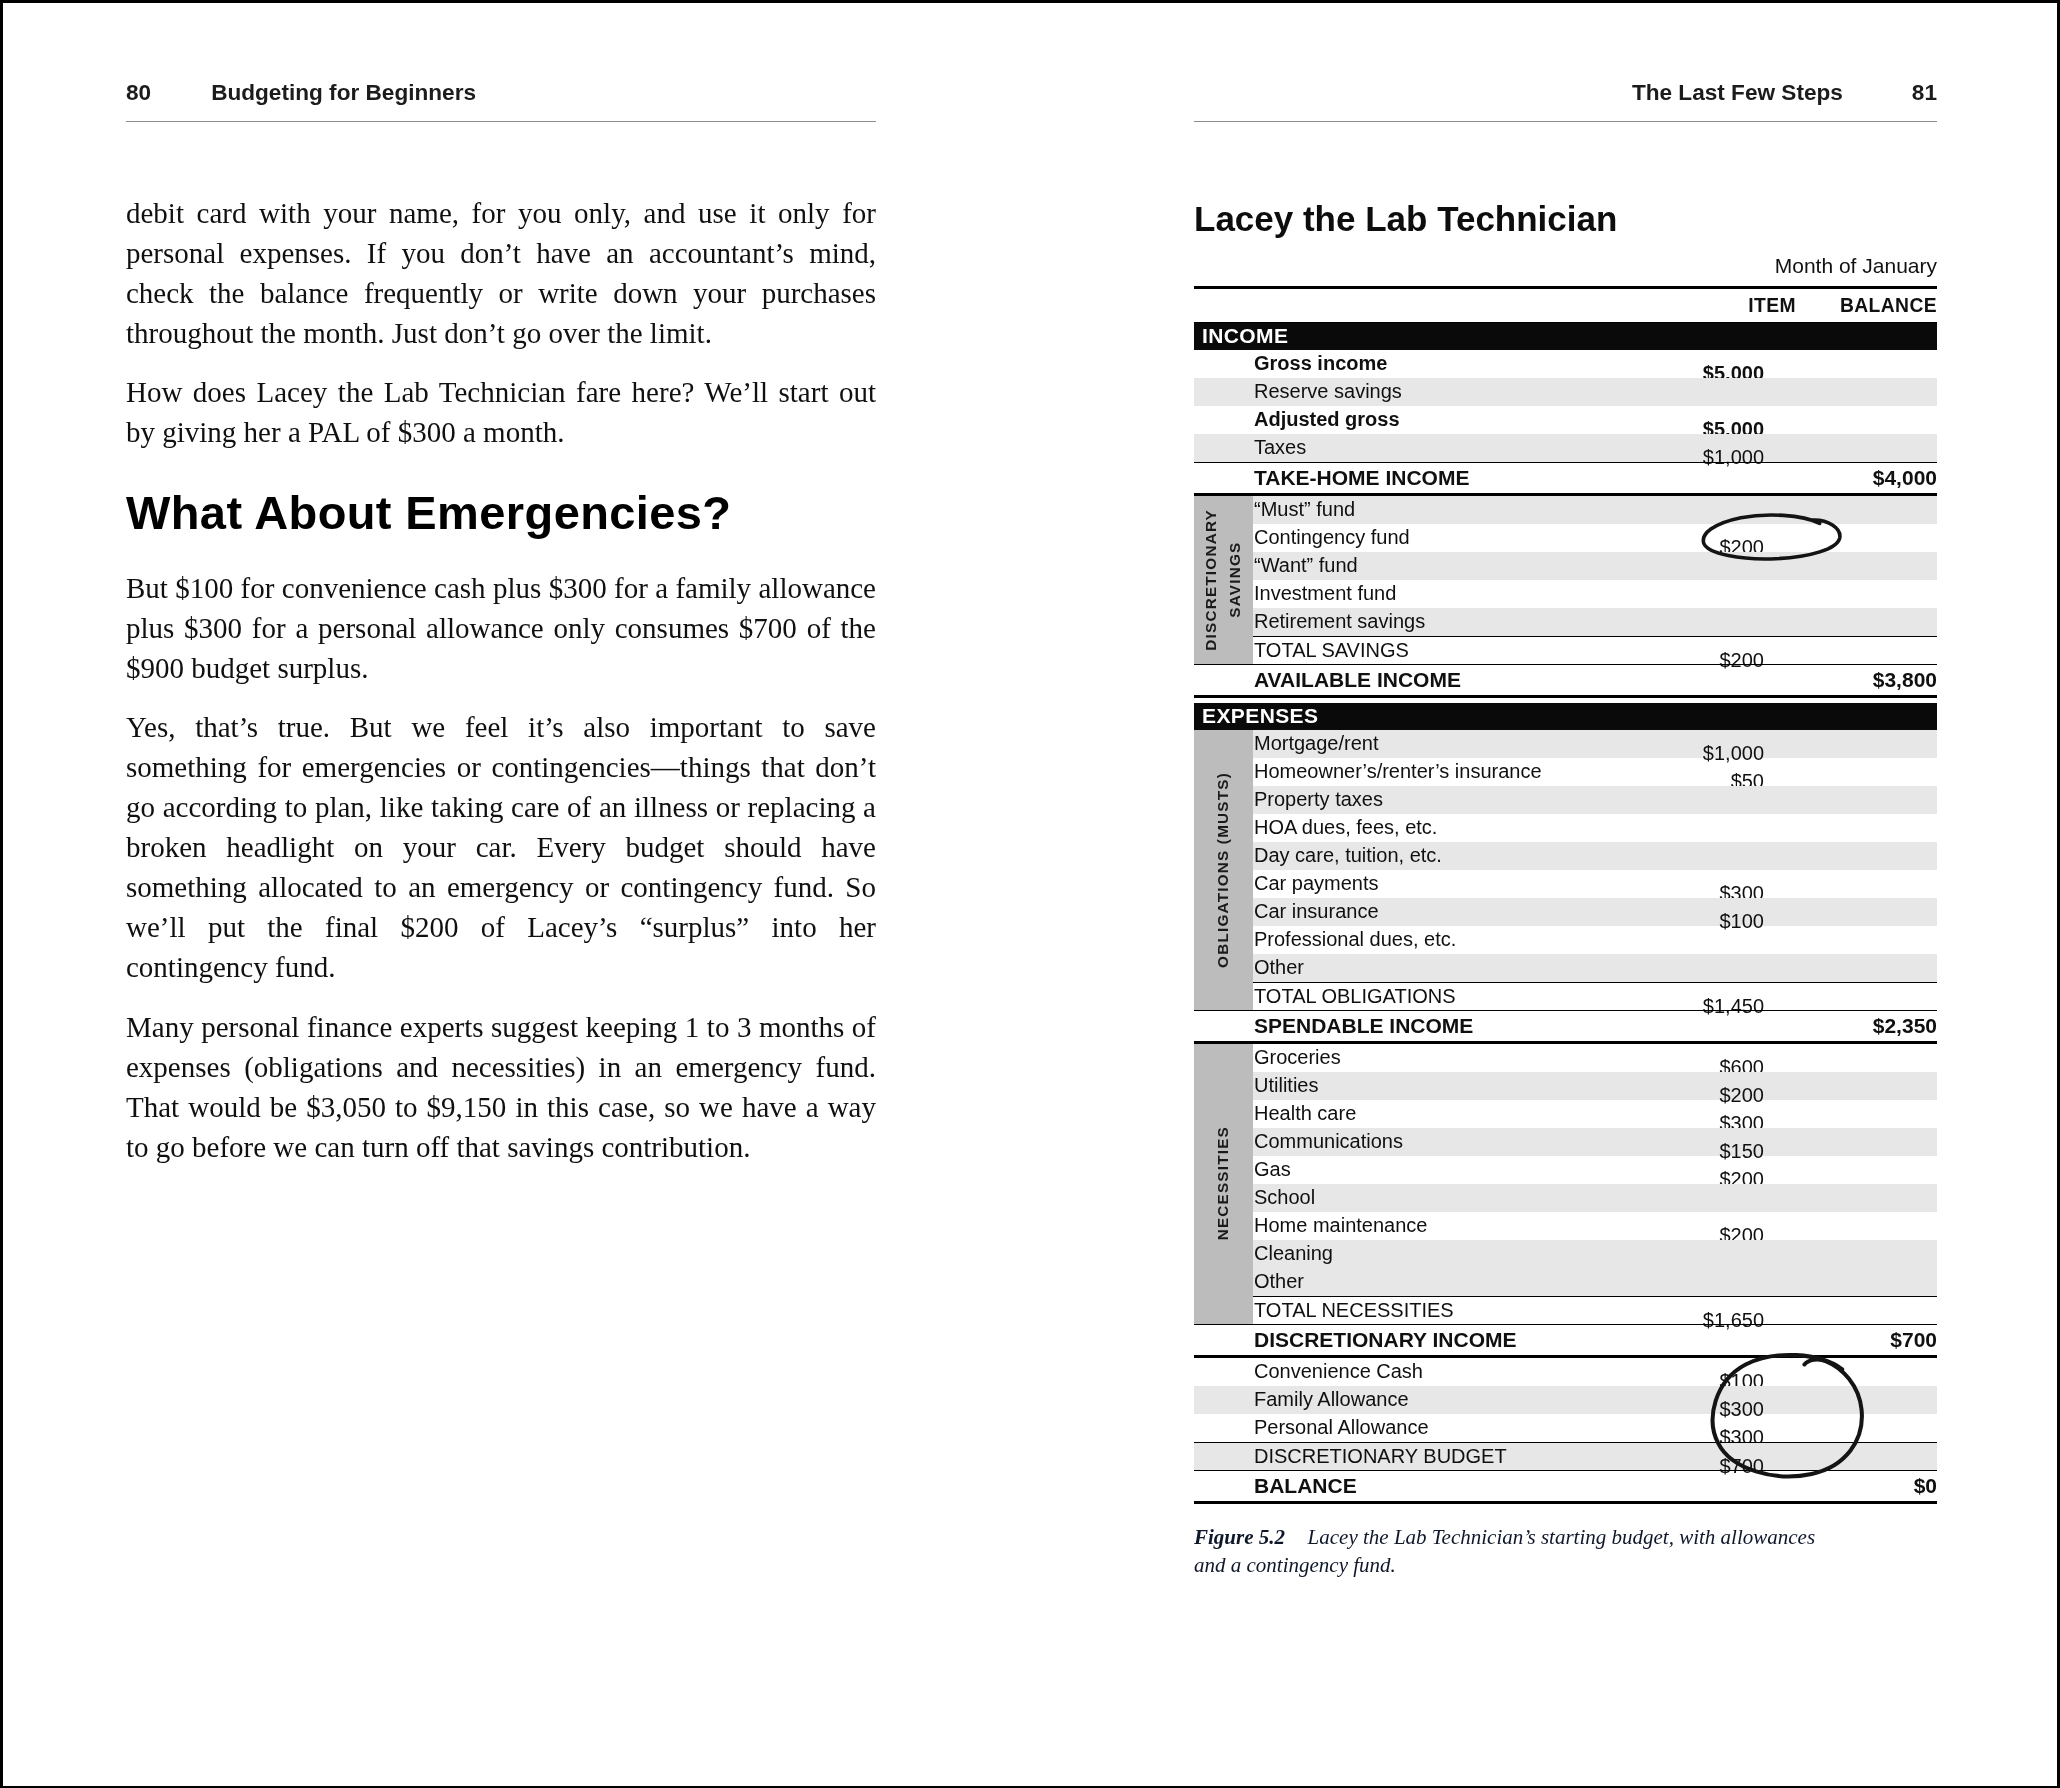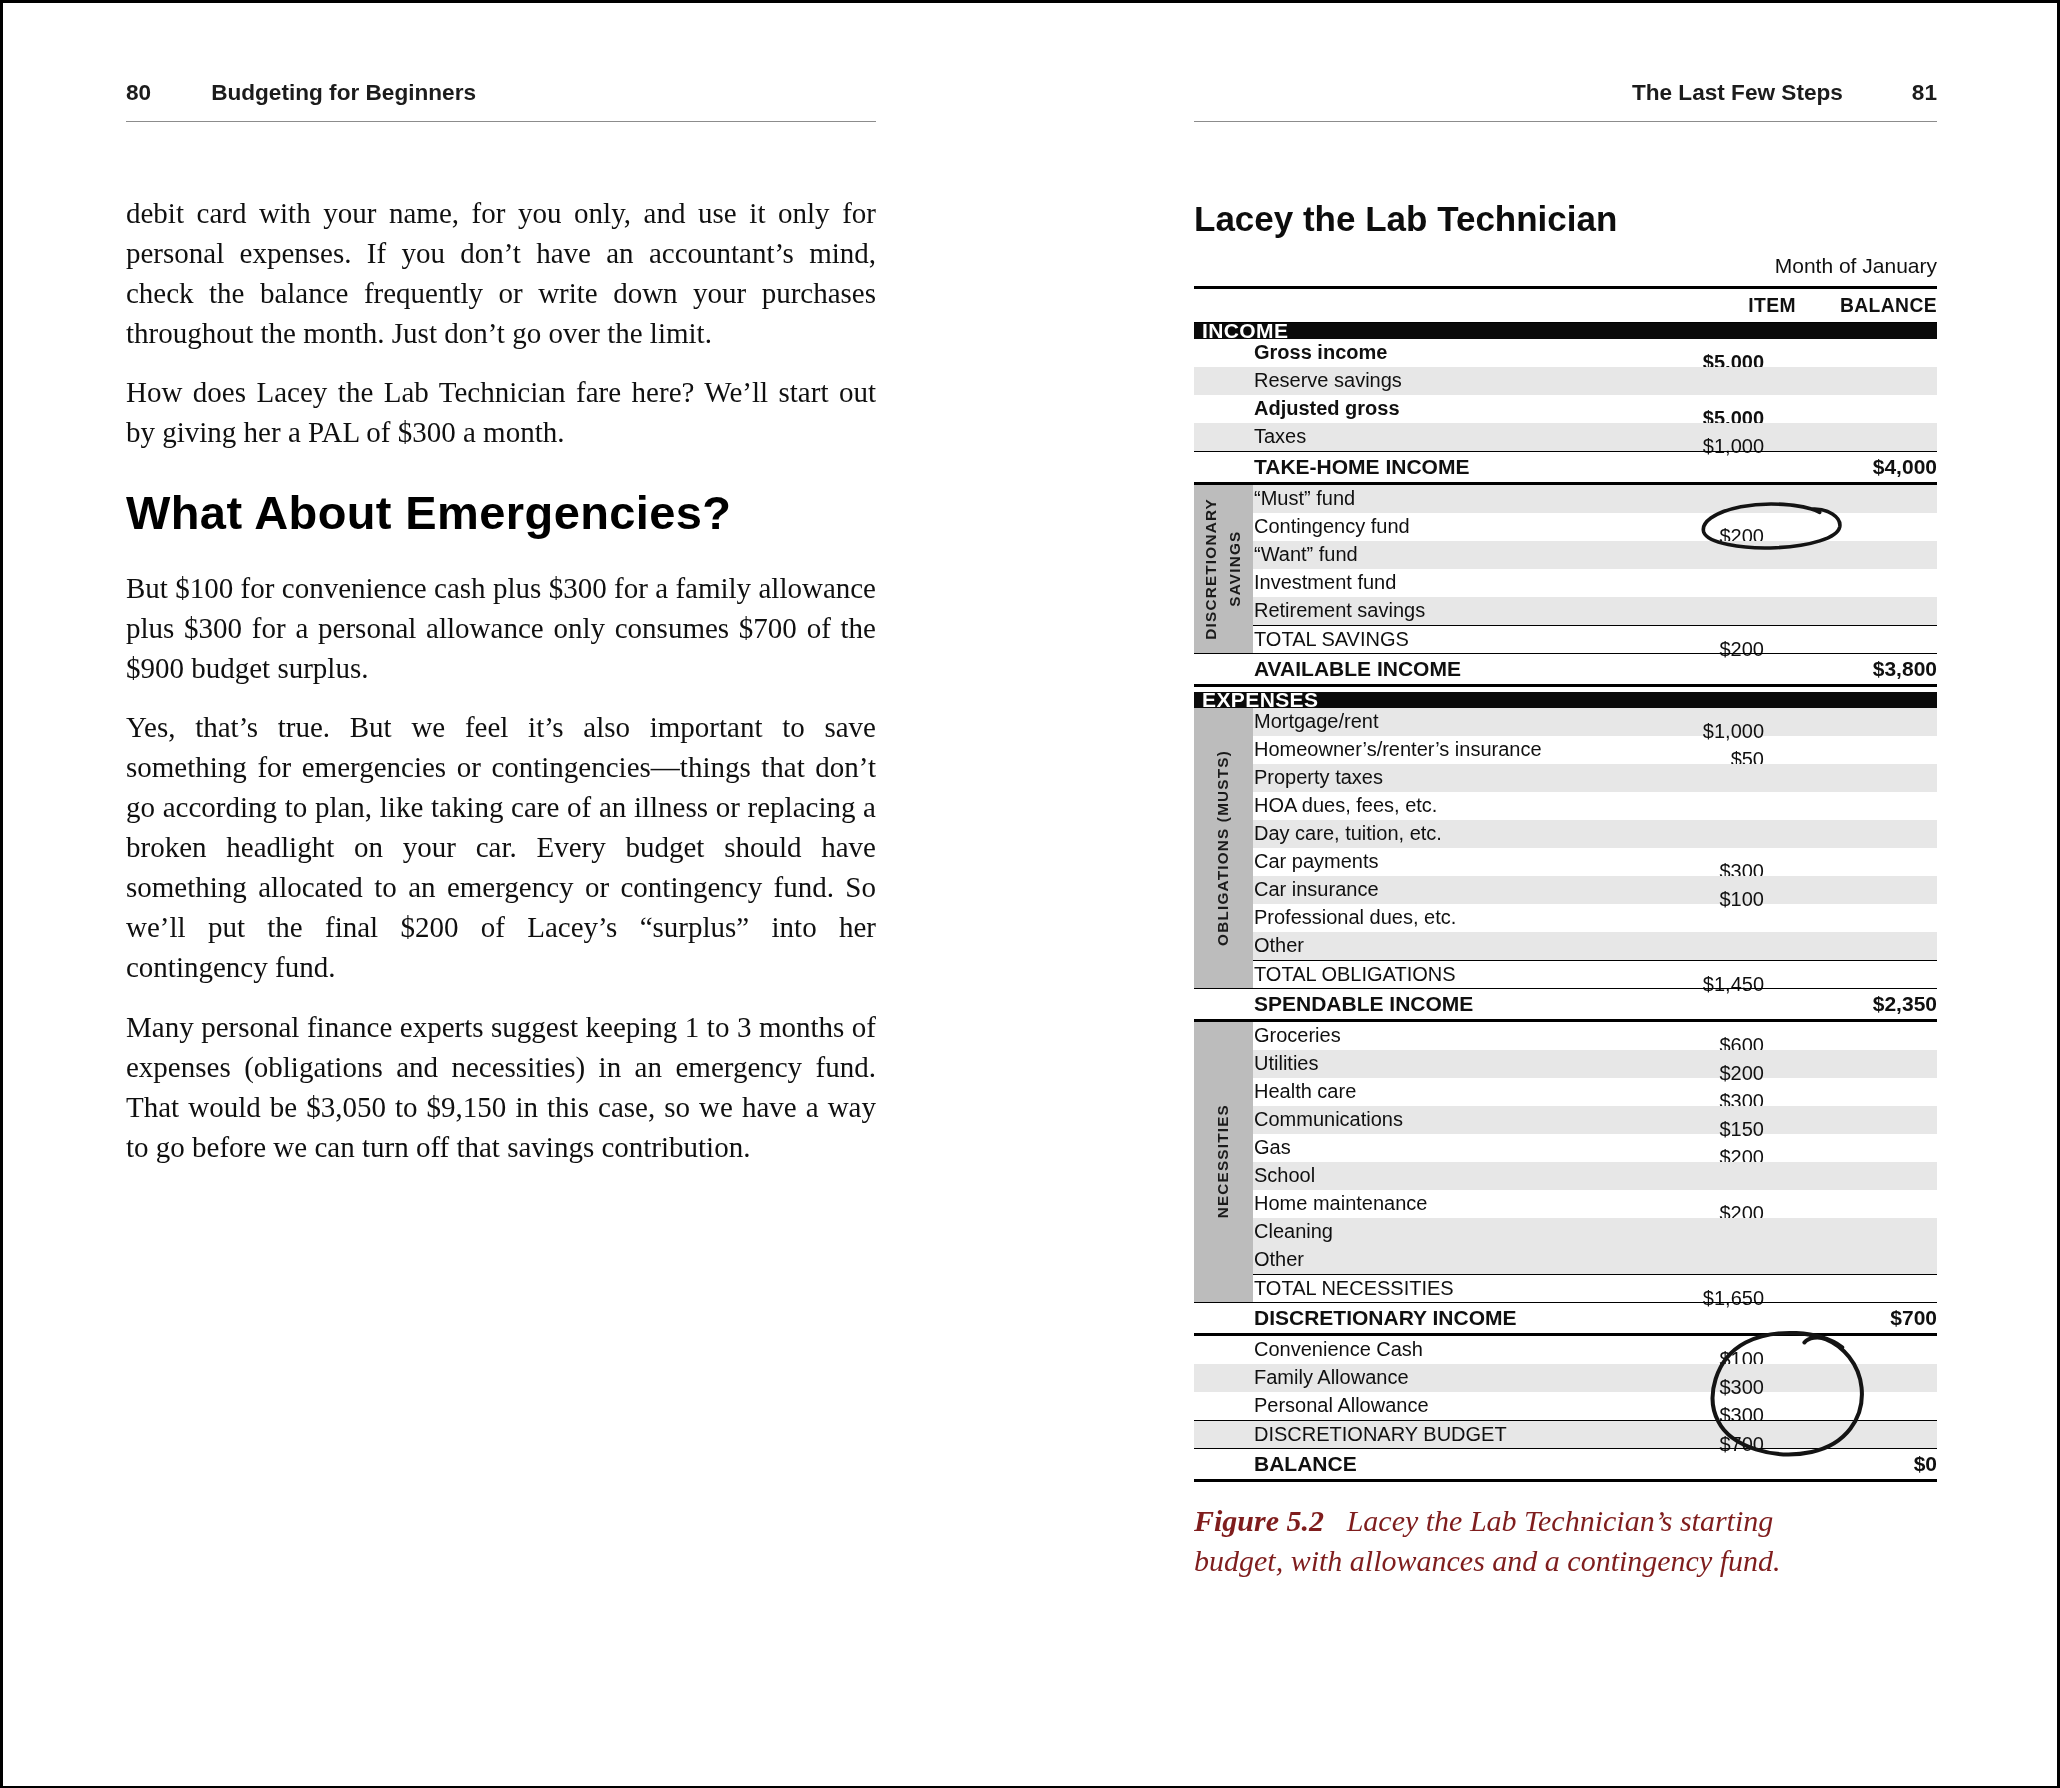--- a/index.html
+++ b/index.html
@@ -31,21 +31,21 @@
   .month { font-size: 21px; text-align: right; margin-top: 14.5px; padding-bottom: 8px; color: #111; }
 
   .colhead { display: flex; align-items: flex-start; border-top: 3.2px solid #000;
              border-bottom: 1.6px solid #000; padding: 6.4px 0 4.8px 60px;
              font-weight: 700; font-size: 19.3px; letter-spacing: 0.4px; }
   .colhead .lbl { flex: 1; }
   .colhead .item { width: 145px; text-align: right; }
   .colhead .bal  { width: 141px; text-align: right; }
 
   .section-bar { background: #0a0a0a; color: #fff; font-weight: 700; font-size: 21px;
-                 height: 16px; display: flex; align-items: center; padding-left: 8px;
+                 height: 27px; display: flex; align-items: center; padding-left: 8px;
                  letter-spacing: 0.4px; margin-top: 4.8px; }
   #tableBody > .section-bar:first-child { margin-top: 0; }
 
   .trow { position: relative; display: flex; align-items: center; height: 28px;
           padding-left: 60px; font-size: 20px; color: #101010; gap: 32px; }
   .trow .lbl  { flex: 1; white-space: nowrap; }
   .trow .item { width: 145px; text-align: right; margin-top: 20px; }
   .trow .bal  { width: 141px; text-align: right; }
   .trow.italic .lbl, .trow.italic .item { }
   .trow.bold { font-weight: 700; }
@@ -62,21 +62,21 @@
             font-weight: 700; font-size: 15.3px; line-height: 1.6; letter-spacing: 1.2px;
             text-align: center; color: #1a1a1a; white-space: nowrap; }
 
   .circle { position: absolute; pointer-events: none; z-index: 5; }
   .circle svg { display: block; width: 100%; height: 100%; }
   .circle.small { left: 505px; top: -11.3px; width: 148px; height: 50px; }
   .circle.big   { left: 513px; top: -8px;  width: 161px; height: 132px; }
 
   .caption { margin-top: 19.3px; max-width: 637px;
              font-family: "Liberation Serif", serif; font-style: italic;
-             font-size: 30px; line-height: 40px; color: #7f1d1d; }
+             font-size: 21px; line-height: 28px; color: #0f172a; }
   .cap-label { font-weight: 700; margin-right: 22.6px; }
 </style>
 </head>
 <body>
 
 <div class="book">
 
   <div class="page page-left">
     <div class="page-header">
       <span>80</span>

